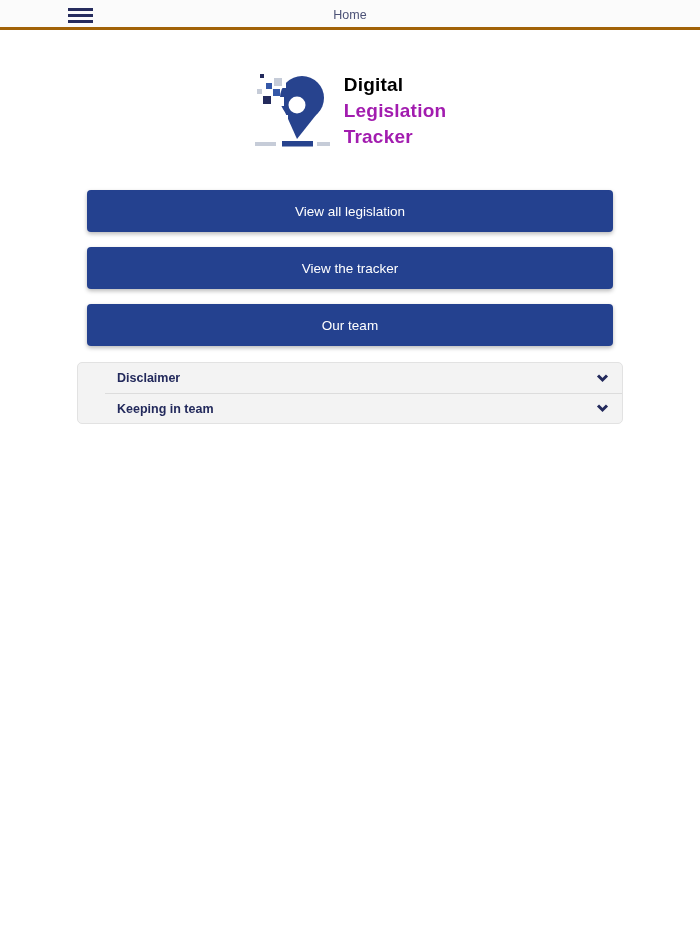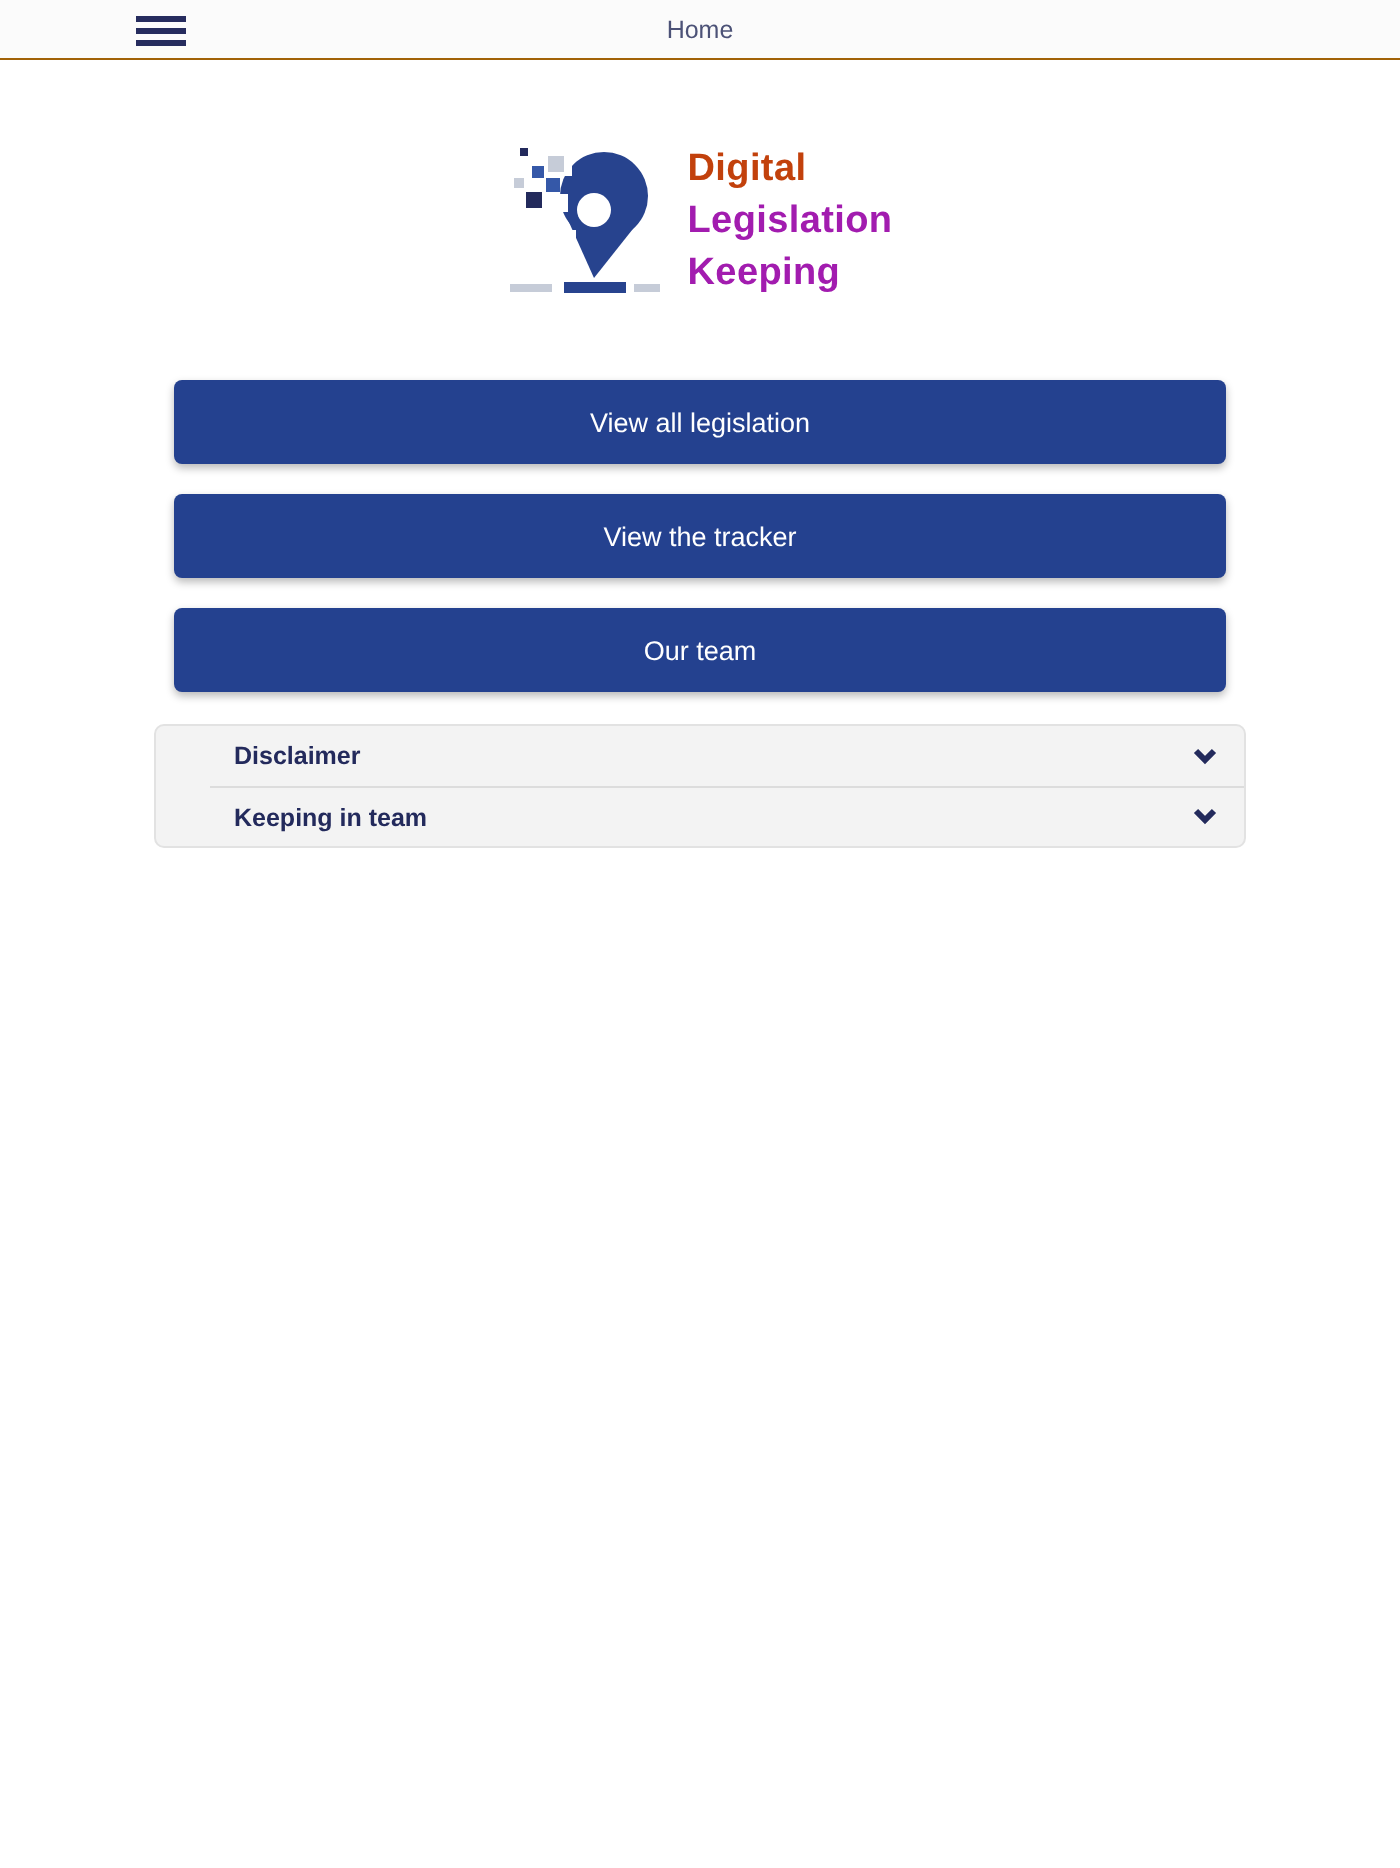--- a/index.html
+++ b/index.html
@@ -4,21 +4,21 @@
 <style>
   * { margin: 0; padding: 0; box-sizing: border-box; }
   html, body { width: 700px; height: 934px; background: #ffffff; }
   body { font-family: "Liberation Sans", sans-serif; position: relative; overflow: hidden; }
 
   
   .topbar {
     position: relative;
     height: 30px;
     background: #fbfbfb;
-    border-bottom: 1px solid #a16207;
+    border-bottom: 3px solid #a16207;
   }
   .hamburger {
     position: absolute;
     left: 68px;
     top: 8px;
     width: 25px;
     height: 15px;
     display: flex;
     flex-direction: column;
     justify-content: space-between;
@@ -46,21 +46,21 @@
     gap: 14px;
   }
   .logo-icon { width: 76px; height: 78px; }
   .logo-text {
     font-weight: bold;
     font-size: 19px;
     line-height: 26px;
     letter-spacing: 0.2px;
     padding-top: 3px;
   }
-  .logo-line1 { color: #c2410c; }
+  .logo-line1 { color: #000000; }
   .logo-line2, .logo-line3 { color: #a21caf; }
 
   
   .btn-stack {
     width: 526px;
     margin: 40px auto 0 auto;
   }
   .action-btn {
     display: block;
     width: 100%;
@@ -136,21 +136,21 @@
     <rect x="9" y="27" width="8" height="8" fill="#232a5c"></rect>
     <rect x="19" y="20" width="7" height="7" fill="#3558a8"></rect>
 
     <rect x="1" y="73" width="21" height="4" fill="#c6ccd8"></rect>
     <rect x="28" y="72" width="31" height="5.5" fill="#27438e"></rect>
     <rect x="63" y="73" width="13" height="4" fill="#c6ccd8"></rect>
   </svg>
   <div class="logo-text">
     <div class="logo-line1">Digital</div>
     <div class="logo-line2">Legislation</div>
-    <div class="logo-line3">Keeping</div>
+    <div class="logo-line3">Tracker</div>
   </div>
 </div>
 
 <div class="btn-stack">
   <button class="action-btn">View all legislation</button>
   <button class="action-btn">View the tracker</button>
   <button class="action-btn">Our team</button>
 </div>
 
 <div class="accordion">

